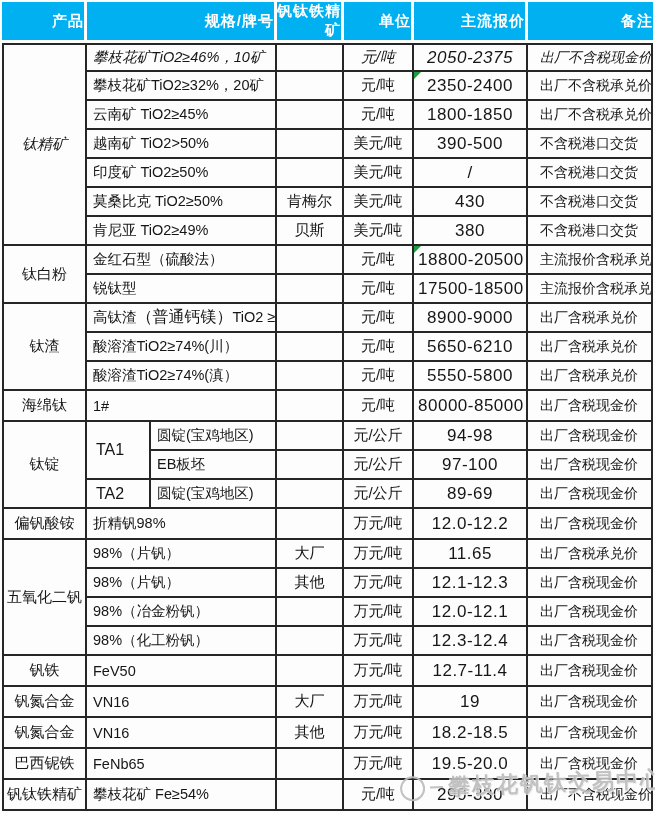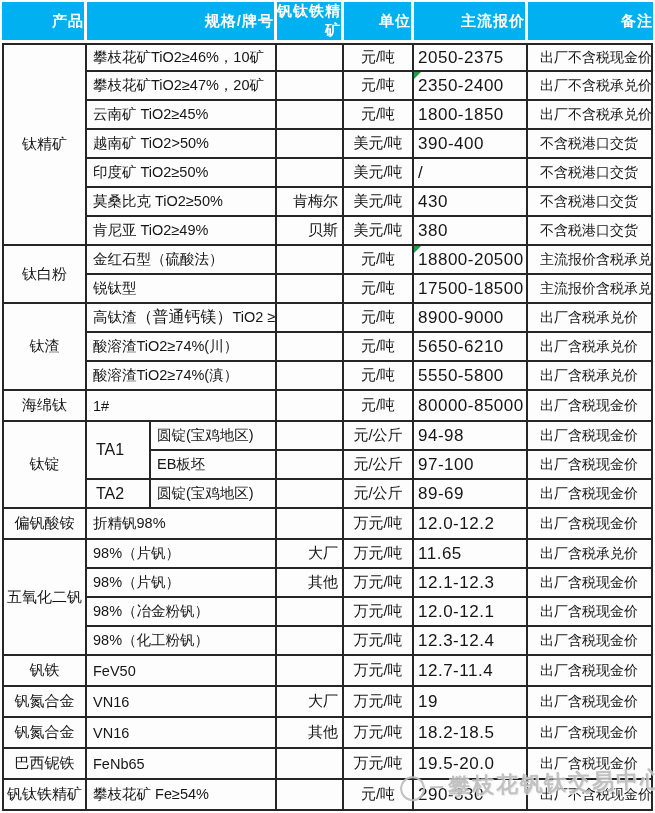--- a/index.html
+++ b/index.html
@@ -40,27 +40,27 @@
     border-right: 2px solid var(--border);
     border-bottom: 2px solid var(--border);
     position: relative;
     padding: 0 4px;
     font-size: 15px;
     vertical-align: middle;
     overflow: hidden;
     white-space: nowrap;
     background: transparent;
   }
-  tbody tr.first > td { border-top: 2px solid var(--border); }
+  tbody tr.first > td { border-top: 2px solid var(--border); font-style: italic; }
   td.c-product { border-left: 2px solid var(--border); text-align: center; padding: 5px 2px; font-size: 15px; }
   td.c-grade   { text-align: left; padding-left: 9px; font-size: 16px; }
   td.c-spec    { text-align: left; padding-left: 6px; font-size: 14.5px; }
-  td.c-mfr     { text-align: right; }
+  td.c-mfr     { text-align: center; }
   td.c-unit    { text-align: center; }
-  td.c-price   { font-size: 17px; letter-spacing: 0.5px; }
+  td.c-price   { text-align: center; font-size: 17px; letter-spacing: 0.5px; }
   td.c-note    { text-align: left; padding-left: 12px; font-size: 14px; }
   .small { font-size: 16px; }
   .flag-icon {
     position: absolute;
     top: 0; left: 0;
     width: 0; height: 0;
     border-top: 7px solid var(--flag-green);
     border-right: 7px solid transparent;
   }
   .watermark {
@@ -117,38 +117,38 @@
     <tbody>
         <tr class="first">
           <td class="c-product" rowspan="7">钛精矿</td>
           <td class="c-spec" colspan="2">攀枝花矿TiO2≥46%，10矿</td>
           <td class="c-mfr"></td>
           <td class="c-unit">元/吨</td>
           <td class="c-price"><span>2050-2375</span></td>
           <td class="c-note">出厂不含税现金价</td>
         </tr>
         <tr>
-          <td class="c-spec" colspan="2">攀枝花矿TiO2≥47%，20矿</td>
+          <td class="c-spec" colspan="2">攀枝花矿TiO2≥32%，20矿</td>
           <td class="c-mfr"></td>
           <td class="c-unit">元/吨</td>
           <td class="c-price"><span>2350-2400</span><i class="flag-icon"></i></td>
           <td class="c-note">出厂不含税承兑价</td>
         </tr>
         <tr>
           <td class="c-spec" colspan="2">云南矿 TiO2≥45%</td>
           <td class="c-mfr"></td>
           <td class="c-unit">元/吨</td>
           <td class="c-price"><span>1800-1850</span></td>
           <td class="c-note">出厂不含税承兑价</td>
         </tr>
         <tr>
           <td class="c-spec" colspan="2">越南矿 TiO2&gt;50%</td>
           <td class="c-mfr"></td>
           <td class="c-unit">美元/吨</td>
-          <td class="c-price"><span>390-400</span></td>
+          <td class="c-price"><span>390-500</span></td>
           <td class="c-note">不含税港口交货</td>
         </tr>
         <tr>
           <td class="c-spec" colspan="2">印度矿 TiO2≥50%</td>
           <td class="c-mfr"></td>
           <td class="c-unit">美元/吨</td>
           <td class="c-price"><span>/</span></td>
           <td class="c-note">不含税港口交货</td>
         </tr>
         <tr>

